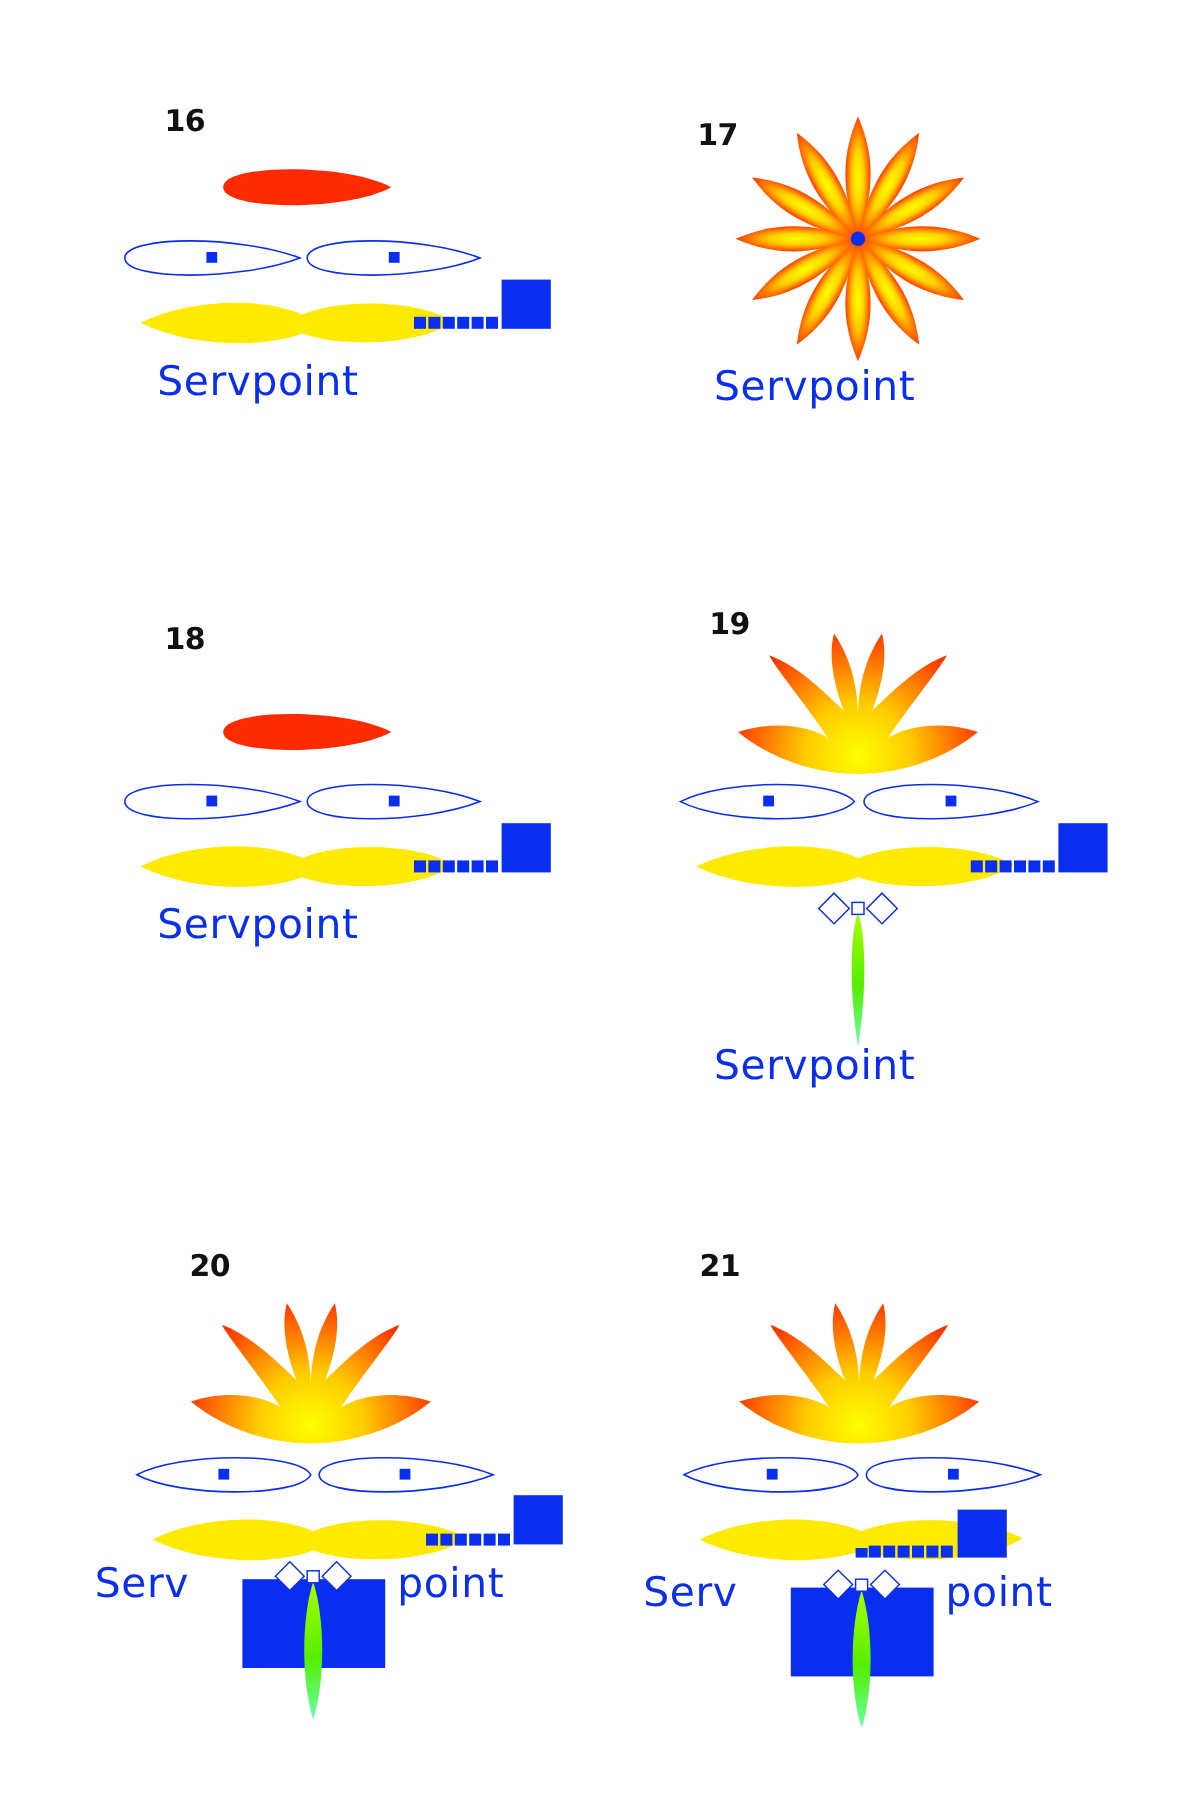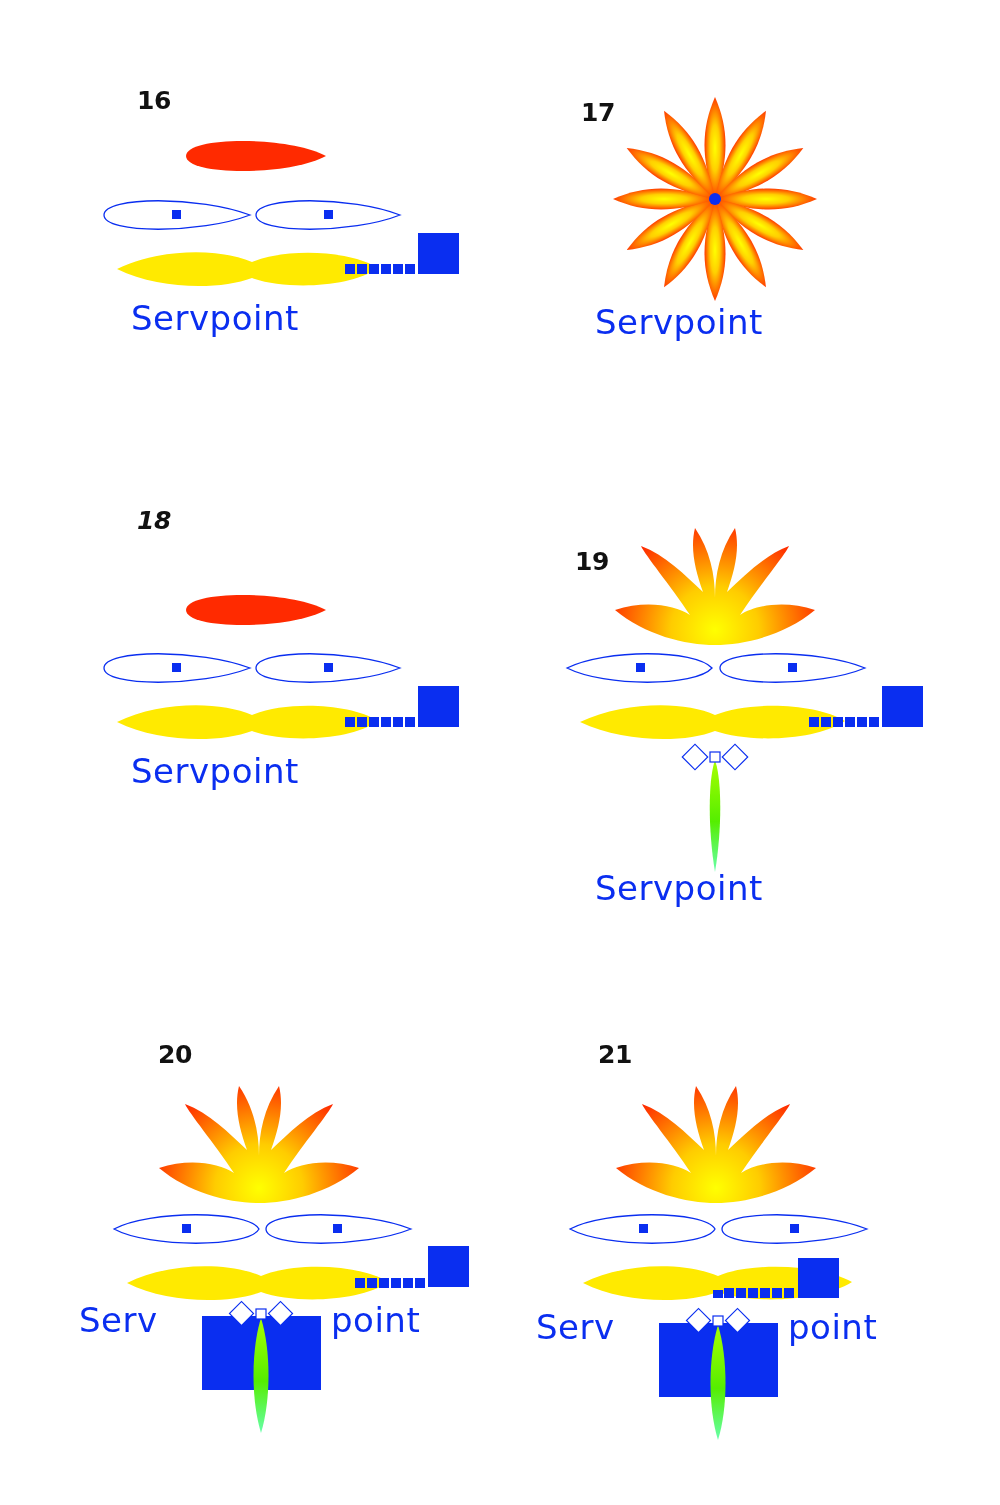--- a/index.html
+++ b/index.html
@@ -72,21 +72,21 @@
         <path d="M0 0 C-14 -40 -14 -70 0 -102 C14 -70 14 -40 0 0 Z" transform="rotate(300)"></path>
         <path d="M0 0 C-14 -40 -14 -70 0 -102 C14 -70 14 -40 0 0 Z" transform="rotate(330)"></path>
       </g>
       <circle cx="0" cy="0" r="6" fill="#0a2ef0"></circle>
     </g>
   </svg>
   <div class="word" style="left:95px;top:302px;">Servpoint</div>
 </div>
 
 <div class="panel" style="left:0;top:420px;width:500px;height:560px;">
-  <div class="num" style="left:137px;top:86px;font-style:italic;">18</div>
+  <div class="num" style="left:137px;top:98px;">18</div>
   <svg width="500" height="560">
     <path d="M186 190 C186 170 290 170 326 190 C290 210 186 210 186 190 Z" fill="#ff2a00"></path>
     <path d="M104 248 C104 229 200 229 250 248 C200 267 104 267 104 248 Z" fill="none" stroke="#0a2ef0" stroke-width="1.3"></path>
     <rect x="172" y="243" width="9" height="9" fill="#0a2ef0"></rect>
     <path d="M256 248 C256 229 352 229 400 248 C352 267 256 267 256 248 Z" fill="none" stroke="#0a2ef0" stroke-width="1.3"></path>
     <rect x="324" y="243" width="9" height="9" fill="#0a2ef0"></rect>
     <path d="M117 302 C160 281 220 281 252 295 C285 281 350 283 378 301 C350 321 285 323 252 311 C220 323 160 323 117 302 Z" fill="#ffea00"></path>
     <g fill="#0a2ef0">
       <rect x="345" y="297" width="10" height="10"></rect>
         <rect x="357" y="297" width="10" height="10"></rect>
@@ -94,21 +94,21 @@
       <rect x="381" y="297" width="10" height="10"></rect>
         <rect x="393" y="297" width="10" height="10"></rect>
         <rect x="405" y="297" width="10" height="10"></rect>
       <rect x="418" y="266" width="41" height="41"></rect>
     </g>
   </svg>
   <div class="word" style="left:131px;top:331px;">Servpoint</div>
 </div>
 
 <div class="panel" style="left:500px;top:420px;width:500px;height:560px;">
-  <div class="num" style="left:75px;top:85px;margin-top:42px;">19</div>
+  <div class="num" style="left:91px;top:85px;">19</div>
   <svg width="500" height="560">
     <g transform="translate(115,110)">
       <path d="M0 80 C30 70 60 75 75 85 C55 55 30 25 26 16 C50 25 70 45 88 62 C80 40 75 18 80 -2 C95 20 100 45 100 68 C100 45 105 20 120 -2 C125 18 120 40 112 62 C130 45 150 25 174 16 C170 25 145 55 125 85 C140 75 170 70 200 80 C170 105 130 115 100 115 C70 115 30 105 0 80 Z" fill="url(#lotusGrad)"></path>
     </g>
     <path d="M67 248 C105 229 195 229 212 248 C195 267 105 267 67 248 Z" fill="none" stroke="#0a2ef0" stroke-width="1.3"></path>
     <rect x="136" y="243" width="9" height="9" fill="#0a2ef0"></rect>
     <path d="M220 248 C220 229 320 229 365 248 C320 267 220 267 220 248 Z" fill="none" stroke="#0a2ef0" stroke-width="1.3"></path>
     <rect x="288" y="243" width="9" height="9" fill="#0a2ef0"></rect>
     <path d="M80 302 C125 281 185 281 215 295 C250 281 315 283 345 301 C315 321 250 323 215 311 C185 323 125 323 80 302 Z" fill="#ffea00"></path>
     <g fill="#0a2ef0">
@@ -156,21 +156,21 @@
       <rect x="214" y="325" width="17" height="17" transform="rotate(45 222.5 333.5)"></rect>
       <rect x="253" y="325" width="17" height="17" transform="rotate(45 261.5 333.5)"></rect>
       <rect x="237" y="329" width="10" height="10"></rect>
     </g>
   </svg>
   <div class="word" style="left:60px;top:320px;">Serv</div>
   <div class="word" style="left:312px;top:320px;">point</div>
 </div>
 
 <div class="panel" style="left:500px;top:980px;width:500px;height:525px;">
-  <div class="num" style="left:83px;top:60px;margin-left:15px;">21</div>
+  <div class="num" style="left:83px;top:60px;">21</div>
   <svg width="500" height="525">
     <g transform="translate(116,108)">
       <path d="M0 80 C30 70 60 75 75 85 C55 55 30 25 26 16 C50 25 70 45 88 62 C80 40 75 18 80 -2 C95 20 100 45 100 68 C100 45 105 20 120 -2 C125 18 120 40 112 62 C130 45 150 25 174 16 C170 25 145 55 125 85 C140 75 170 70 200 80 C170 105 130 115 100 115 C70 115 30 105 0 80 Z" fill="url(#lotusGrad)"></path>
     </g>
     <path d="M70 249 C105 230 205 230 215 249 C205 268 105 268 70 249 Z" fill="none" stroke="#0a2ef0" stroke-width="1.3"></path>
     <rect x="139" y="244" width="9" height="9" fill="#0a2ef0"></rect>
     <path d="M222 249 C222 230 320 230 367 249 C320 268 222 268 222 249 Z" fill="none" stroke="#0a2ef0" stroke-width="1.3"></path>
     <rect x="290" y="244" width="9" height="9" fill="#0a2ef0"></rect>
     <path d="M83 303 C125 282 185 282 218 296 C250 282 320 284 352 302 C320 322 250 324 218 312 C185 324 125 324 83 303 Z" fill="#ffea00"></path>
     <g fill="#0a2ef0">

